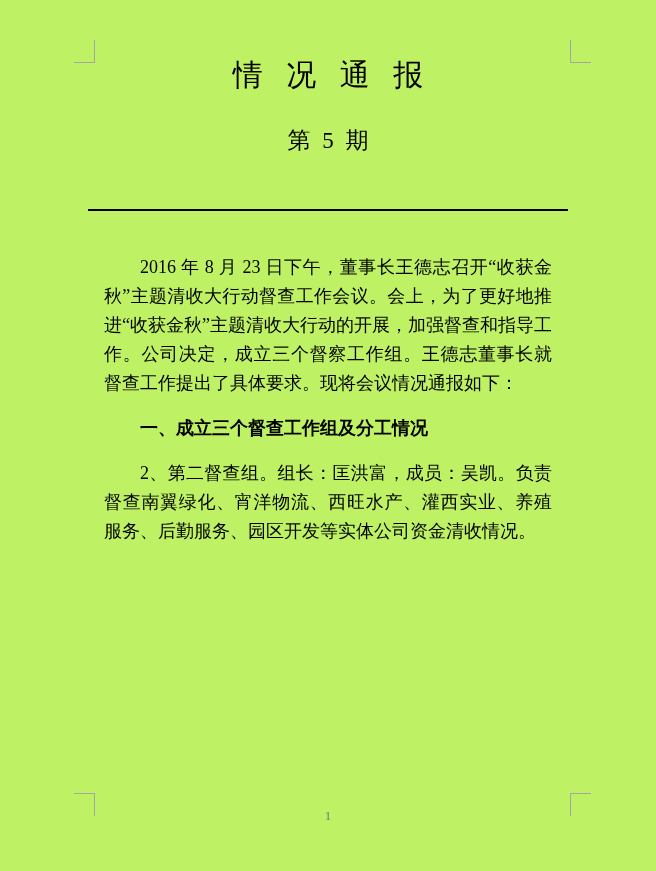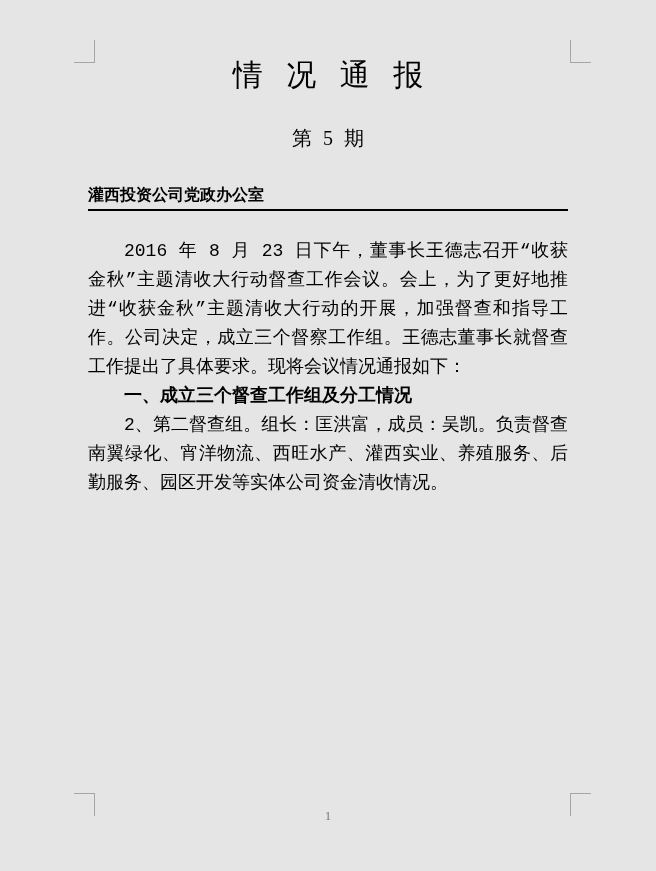--- a/index.html
+++ b/index.html
@@ -4,21 +4,21 @@
 <style>
   html, body {
     margin: 0;
     padding: 0;
     background: #ffffff;
   }
   .page {
     position: relative;
     width: 656px;
     height: 871px;
-    background: #e5e5e5;
+    background: #bef264;
     overflow: hidden;
     font-family: "Liberation Serif", "DejaVu Serif", serif;
     color: var(--text, #000000);
   }
   
   .mark {
     position: absolute;
     width: 20px;
     height: 22px;
   }
@@ -38,21 +38,21 @@
     letter-spacing: 8px;
     text-indent: 8px;
     white-space: nowrap;
   }
   .issue-line {
     position: absolute;
     left: 88px;
     width: 480px;
     top: 125px;
     text-align: center;
-    font-size: 20px;
+    font-size: 23px;
     letter-spacing: 3px;
     text-indent: 3px;
   }
   .masthead-row {
     position: absolute;
     left: 88px;
     width: 480px;
     top: 185px;
     display: flex;
     justify-content: space-between;
@@ -72,23 +72,22 @@
     position: absolute;
     left: 88px;
     width: 480px;
     top: 237px;
     font-size: 18px;
     line-height: 29px;
     text-align: justify;
     text-justify: inter-ideograph;
   }
   .body-text p {
-    margin: 0;
+    margin: 16px;
     padding: 0;
-    font-family: Liberation Mono, monospace;
   }
   .para.indent { text-indent: 2em; }
   .bold { font-weight: 700; }
   .page-number {
     position: absolute;
     left: 0;
     width: 656px;
     top: 808px;
     text-align: center;
     font-size: 13px;
@@ -103,21 +102,20 @@
   <div class="mark tl"></div>
   <div class="mark tr"></div>
   <div class="mark bl"></div>
   <div class="mark br"></div>
 
   <div class="doc-title">情 况 通 报</div>
 
   <div class="issue-line">第 5 期</div>
 
   <div class="masthead-row">
-    <span>灌西投资公司党政办公室</span>
   </div>
 
   <div class="header-rule"></div>
 
   <div class="body-text">
     <p class="para indent">2016 年 8 月 23 日下午，董事长王德志召开“收获金秋”主题清收大行动督查工作会议。会上，为了更好地推进“收获金秋”主题清收大行动的开展，加强督查和指导工作。公司决定，成立三个督察工作组。王德志董事长就督查工作提出了具体要求。现将会议情况通报如下：</p>
     <p class="para indent bold">一、成立三个督查工作组及分工情况</p>
     <p class="para indent">2、第二督查组。组长：匡洪富，成员：吴凯。负责督查南翼绿化、宵洋物流、西旺水产、灌西实业、养殖服务、后勤服务、园区开发等实体公司资金清收情况。</p>
   </div>
 

